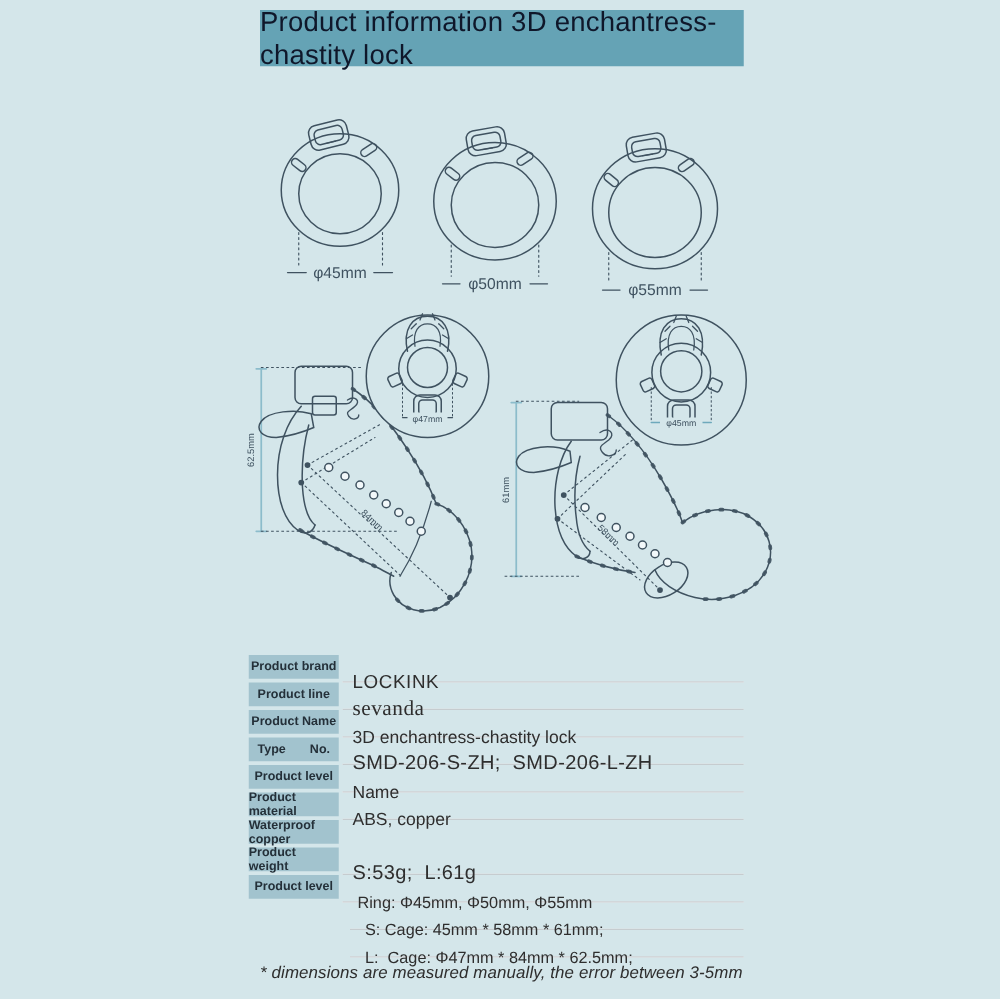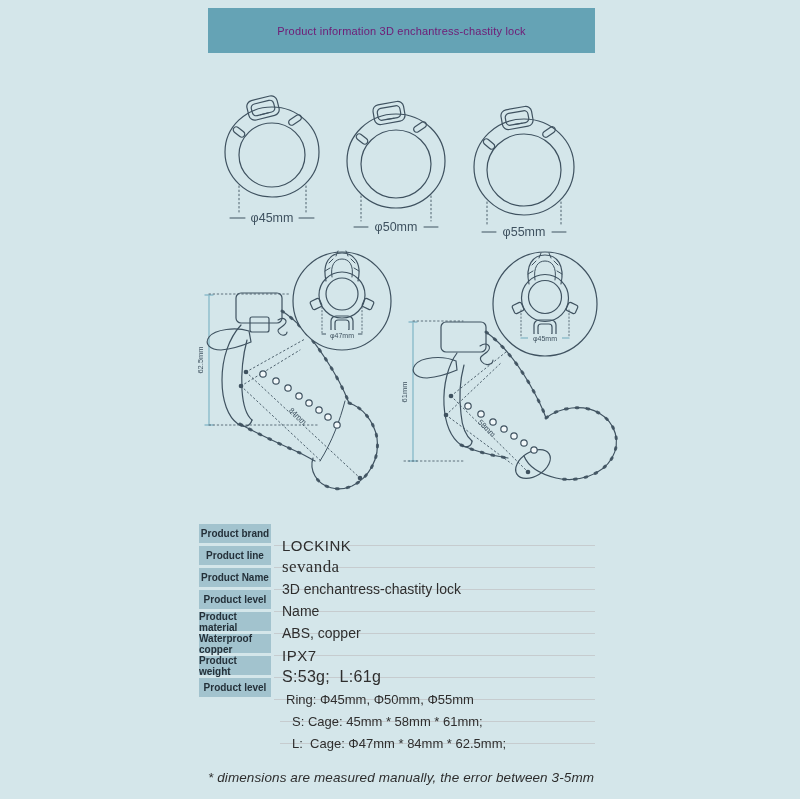--- a/index.html
+++ b/index.html
@@ -18,21 +18,21 @@
     background:var(--bg);
     position:relative;
     overflow:hidden;
   }
   .page{position:absolute;inset:0;background:var(--bg);}
   .banner{
     position:absolute;left:208px;top:8px;width:387px;height:45px;
     background:var(--banner);
     display:flex;align-items:center;justify-content:center;
   }
-  .banner span{color:#701a75;font-size:11px;font-weight:500;letter-spacing:.2px;}
+  .banner span{color:#0f172a;font-size:22px;font-weight:500;letter-spacing:.2px;}
   svg.diagram{position:absolute;left:0;top:0;width:800px;height:799px;}
   svg text{font-family:"Liberation Sans","DejaVu Sans",sans-serif;fill:var(--ink);}
   .ring-label{font-size:12.5px;}
   .dim-label-v{font-size:7.5px;}
   .dim-label-d{font-size:7.5px;}
   .inset-label{font-size:7px;}
 
   .spec-table{position:absolute;left:199px;top:524px;width:396px;}
   .row{display:flex;height:19px;margin-bottom:3px;}
   .cell-label{
@@ -308,30 +308,33 @@
     </div>
     <div class="row">
       <div class="cell-label">Product line</div>
       <div class="cell-value fs17">sevanda</div>
     </div>
     <div class="row">
       <div class="cell-label">Product Name</div>
       <div class="cell-value fs14">3D enchantress-chastity lock</div>
     </div>
     <div class="row">
+      <div class="cell-label justify">Type No.</div>
+      <div class="cell-value fs16">SMD-206-S-ZH;  SMD-206-L-ZH</div>
+    </div>
+    <div class="row">
       <div class="cell-label">Product level</div>
       <div class="cell-value fs14">Name</div>
     </div>
     <div class="row">
       <div class="cell-label">Product material</div>
       <div class="cell-value fs14">ABS, copper</div>
     </div>
     <div class="row">
       <div class="cell-label">Waterproof copper</div>
-      <div class="cell-value fs15">IPX7</div>
     </div>
     <div class="row">
       <div class="cell-label">Product weight</div>
       <div class="cell-value fs16">S:53g;  L:61g</div>
     </div>
     <div class="row">
       <div class="cell-label">Product level</div>
       <div class="cell-value fs13">Ring: Φ45mm, Φ50mm, Φ55mm</div>
     </div>
     <div class="row">

